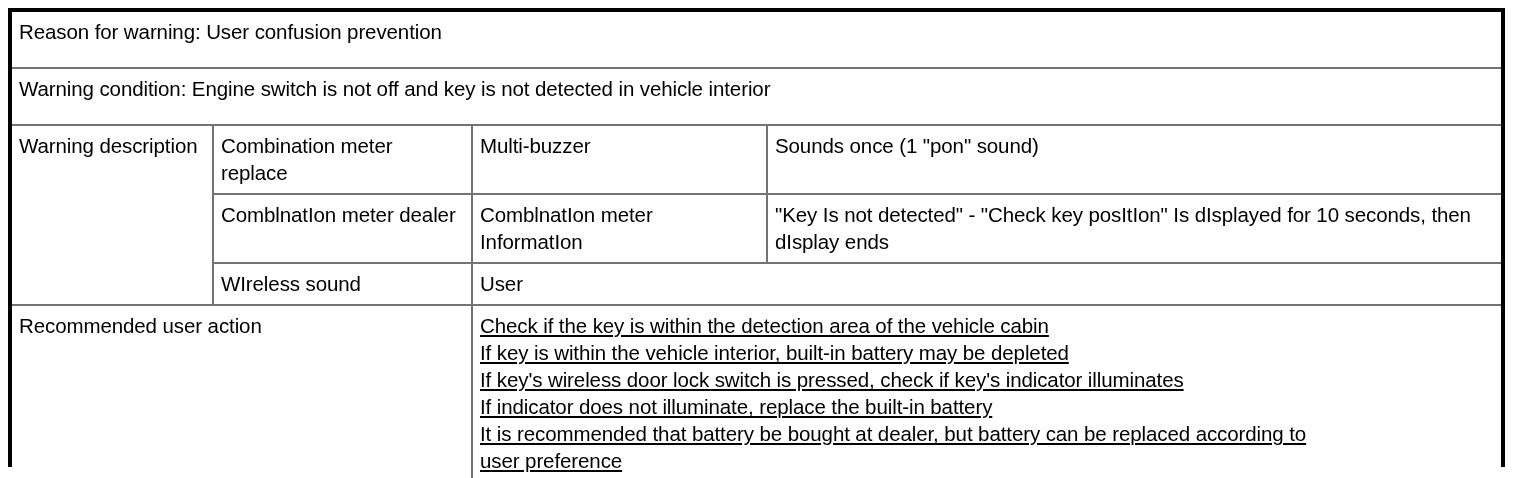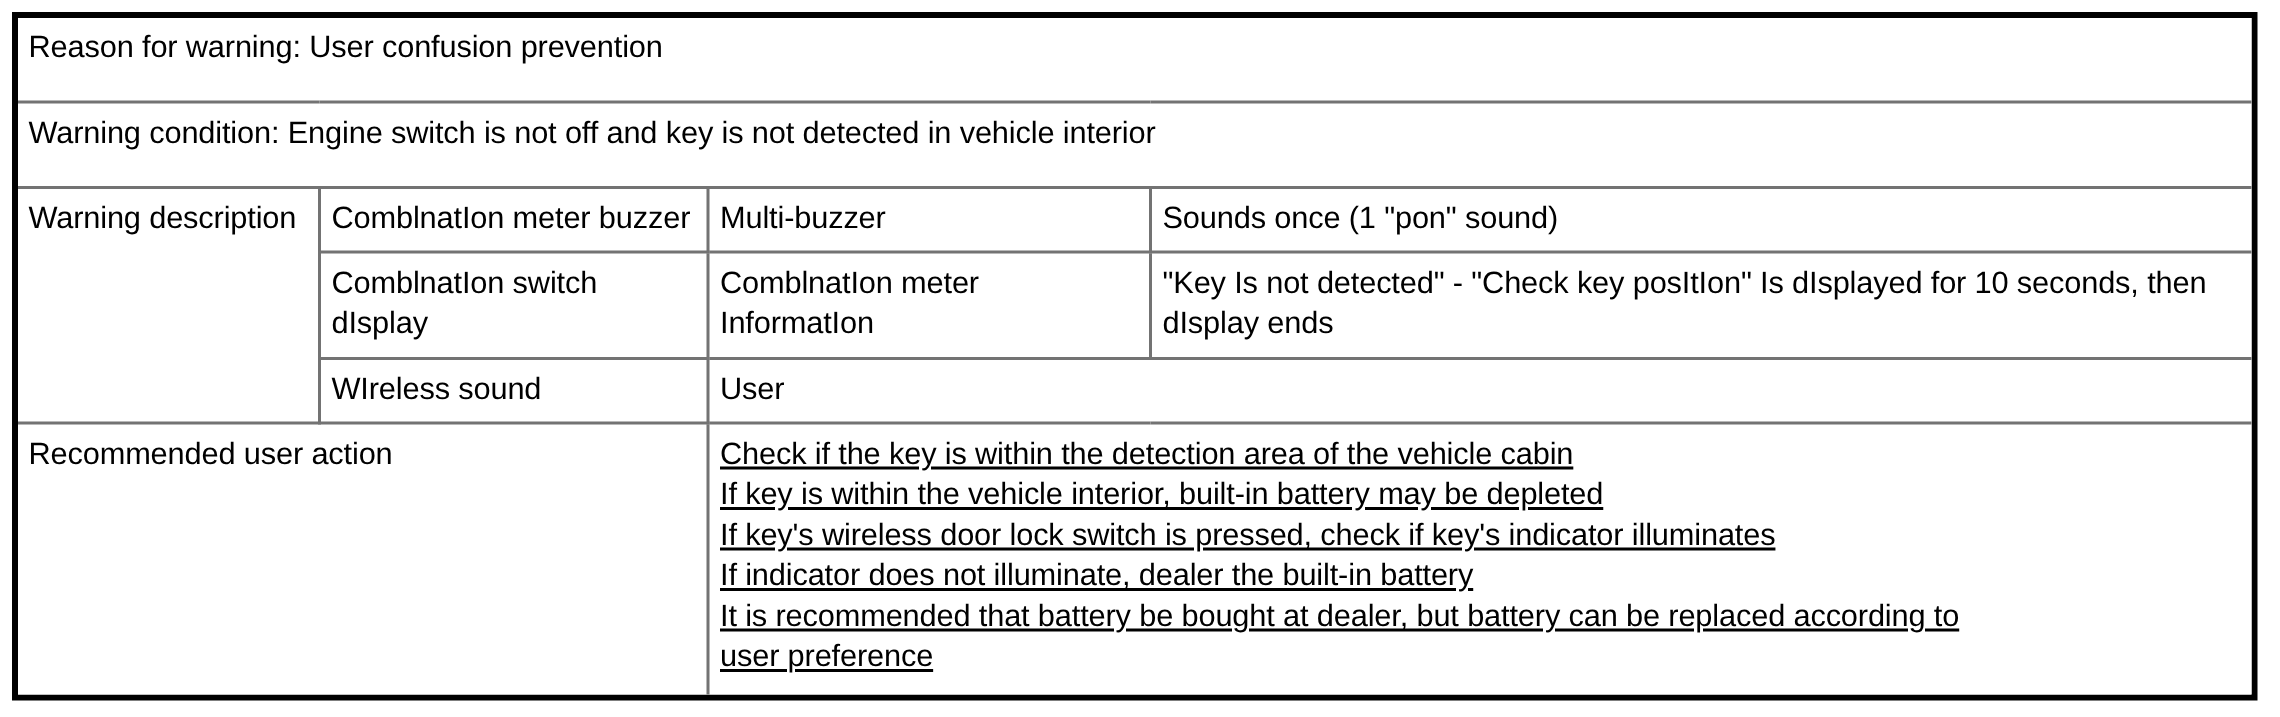--- a/index.html
+++ b/index.html
@@ -99,44 +99,44 @@
         <tr class="row-banner">
           <td colspan="4">Reason for warning: User confusion prevention</td>
         </tr>
 
         <tr class="row-banner">
           <td colspan="4">Warning condition: Engine switch is not off and key is not detected in vehicle interior</td>
         </tr>
 
         <tr>
           <td rowspan="3" class="label-warning-desc">Warning description</td>
-          <td>ComblnatIon meter buzzer</td>
+          <td>Combination meter replace</td>
           <td>Multi-buzzer</td>
           <td>Sounds once (1 "pon" sound)</td>
         </tr>
 
         <tr>
-          <td>ComblnatIon switch dIsplay</td>
+          <td>ComblnatIon meter dealer</td>
           <td>ComblnatIon meter InformatIon</td>
           <td>"Key Is not detected" - "Check key posItIon" Is dIsplayed for 10 seconds, then dIsplay ends</td>
         </tr>
 
         <tr>
           <td>WIreless sound</td>
           <td colspan="2">User</td>
         </tr>
 
         <tr>
           <td colspan="2" class="action-label">Recommended user action</td>
           <td colspan="2">
             <ul class="action-list">
               <li>Check if the key is within the detection area of the vehicle cabin</li>
               <li>If key is within the vehicle interior, built-in battery may be depleted</li>
               <li>If key's wireless door lock switch is pressed, check if key's indicator illuminates</li>
-              <li>If indicator does not illuminate, dealer the built-in battery</li>
+              <li>If indicator does not illuminate, replace the built-in battery</li>
               <li>It is recommended that battery be bought at dealer, but battery can be replaced according to</li>
               <li>user preference</li>
             </ul>
           </td>
         </tr>
       </tbody>
     </table>
   </div>
 </div>
 

